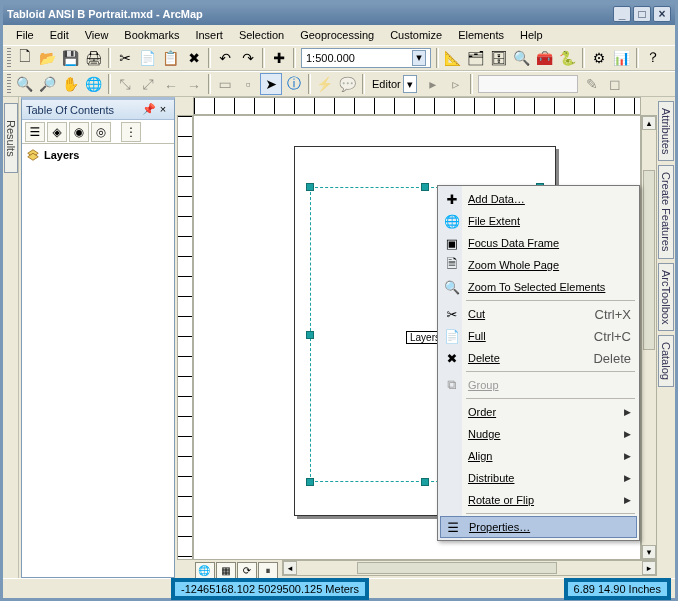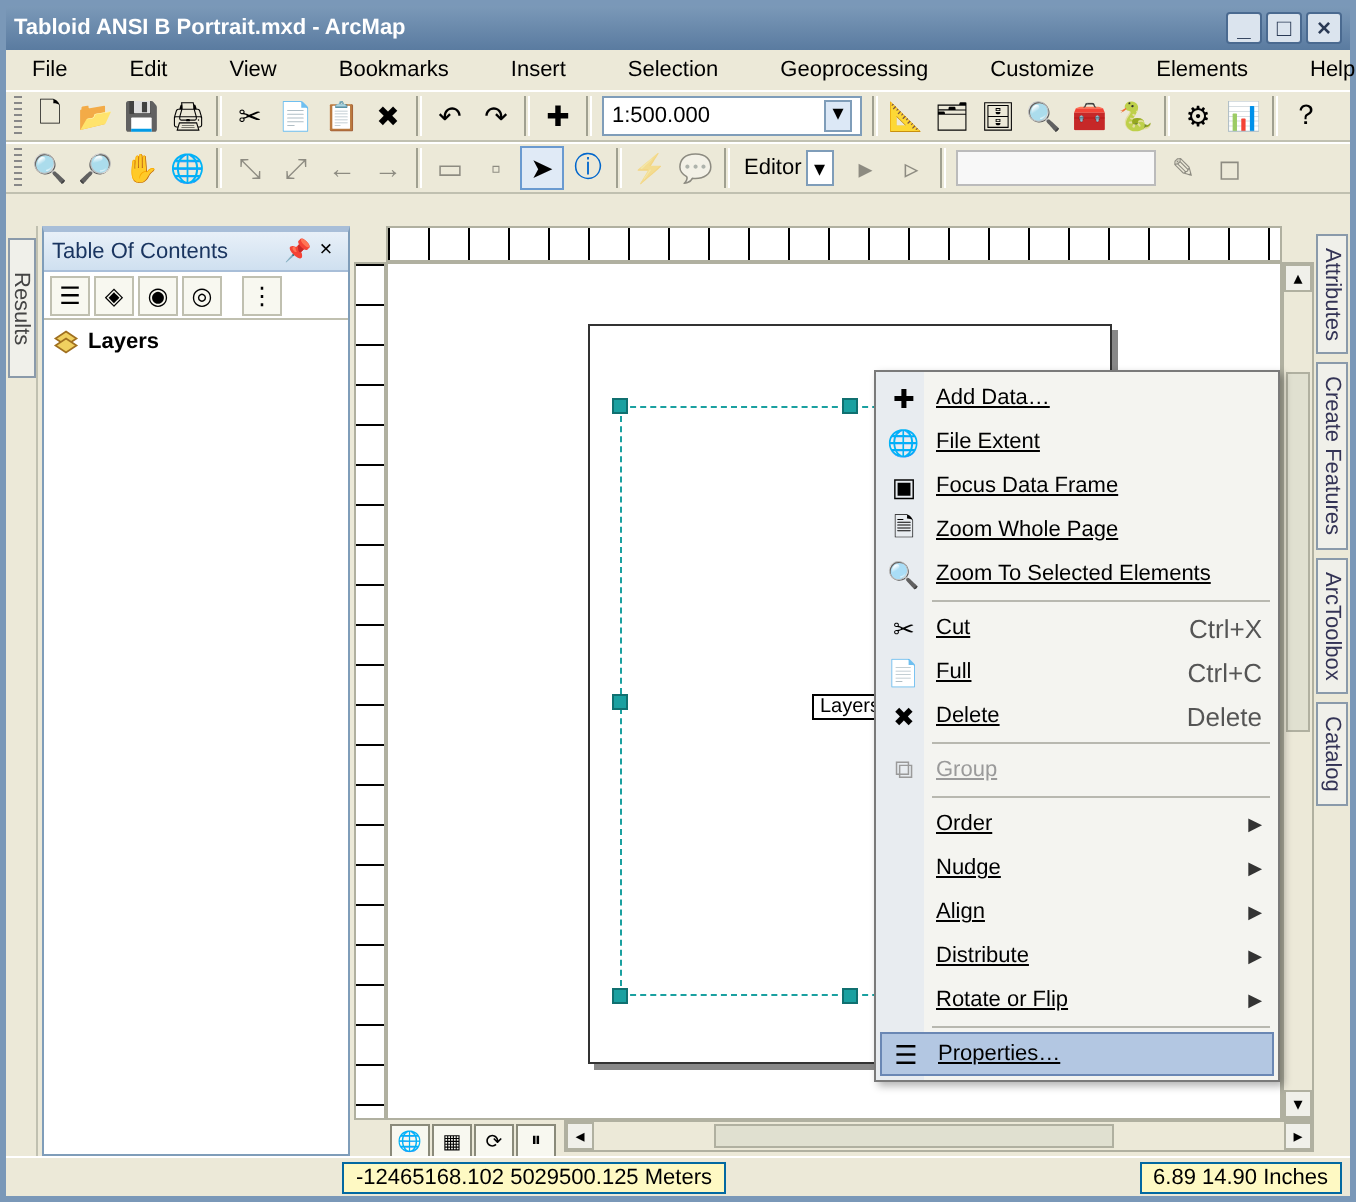--- a/index.html
+++ b/index.html
@@ -2,34 +2,34 @@
 <html><head>
 <meta charset="utf-8">
 <style>
   * { box-sizing: border-box; margin: 0; padding: 0; font-family: Tahoma, sans-serif; font-size: 11px; }
   body { background: #ece9d8; width: 678px; height: 601px; overflow: hidden; position: relative; }
   .window { width: 678px; height: 601px; border: 3px solid #7a98b8; background: #ece9d8; display: flex; flex-direction: column; }
   .titlebar { height: 22px; background: linear-gradient(#7b99b8,#5a7ba0); color: #fff; font-weight: bold; display: flex; align-items: center; padding: 0 4px; font-size: 12px; }
   .titlebar .title { flex: 1; }
   .titlebar .btns { display: flex; gap: 2px; }
   .titlebar .btn { width: 18px; height: 16px; background: #dbe4ee; border: 1px solid #4a6a90; border-radius: 2px; display: flex; align-items: center; justify-content: center; color: #2a3a55; font-weight: bold; font-size: 12px; cursor: pointer;}
-  .menubar { height: 20px; background: #ece9d8; display: flex; align-items: center; padding: 2px 6px; gap: 17px; }
+  .menubar { height: 20px; background: #ece9d8; display: flex; align-items: center; padding: 2px 6px; gap: 2px; }
   .menubar span { padding: 2px 7px; cursor: default; }
   .toolbar { background: #ece9d8; border-top: 1px solid #fff; border-bottom: 1px solid #c0c0b0; display: flex; align-items: center; padding: 1px 4px; gap: 1px; height: 26px; }
   .tbsep { width: 3px; height: 20px; border-left: 1px solid #a0a090; border-right: 1px solid #fff; margin: 0 2px; }
   .tbgrip { width: 4px; height: 20px; background: repeating-linear-gradient(#888,#888 1px,#ece9d8 1px,#ece9d8 3px); margin-right: 2px; }
   .tbtn { width: 22px; height: 22px; display:flex; align-items:center; justify-content:center; font-size:14px; cursor:pointer; border:1px solid transparent;}
   .tbtn.disabled { opacity:.4; }
   .scalebox { width: 130px; height: 20px; border:1px solid #7f9db9; background:#fff; display:flex; align-items:center; padding:0 4px; margin:0 2px;}
   .scalebox span { flex:1; }
   .scalebox .dd { width:14px; height:16px; background:#dce8f6; border:1px solid #7f9db9; text-align:center; line-height:12px;}
   .editorbox { display:flex; align-items:center; gap:2px; padding:0 4px; }
   .editorbox .lbl {  }
   .editorbox .dd { width:14px; height:18px; border:1px solid #7f9db9; background:#fff; display:flex; align-items:center; justify-content:center;}
-  .body { flex:1; display:flex; min-height:0; position:relative;margin-top:16px;}
+  .body { flex:1; display:flex; min-height:0; position:relative;}
   .leftdock { width:16px; background:#ece9d8; border-right:1px solid #c0c0b0; display:flex; flex-direction:column; align-items:center; padding-top:6px;}
   .leftdock .vtab { width:14px; height:70px; border:1px solid #8a9aaa; background:#f0f0ea; writing-mode:vertical-rl; font-size:10px; text-align:center; color:#444; cursor:pointer;}
   .toc { width:154px; border:1px solid #7f9db9; border-top:3px solid #a8bed8; display:flex; flex-direction:column; background:#fff; margin:0 2px 0 2px;}
   .tochdr { height:20px; background:linear-gradient(#e8f0f8,#cfe0f0); border-bottom:1px solid #a8bed8; display:flex; align-items:center; padding:0 4px;}
   .tochdr .t { flex:1; color:#1a3560;}
   .tochdr .x { width:14px; height:14px; text-align:center; cursor:pointer;}
   .toctool { height:24px; border-bottom:1px solid #c0c0b0; display:flex; align-items:center; padding:0 3px; gap:2px;}
   .toctool .tt { width:20px; height:20px; border:1px solid #c0c0b0; background:#f8f8f0; display:flex; align-items:center; justify-content:center; font-size:12px; cursor:pointer;}
   .toctree { flex:1; background:#fff; padding:4px; overflow:auto;}
   .toctree .layers { font-weight:bold; display:flex; align-items:center; gap:4px;}
@@ -44,21 +44,21 @@
   .page { position:absolute; left:100px; top:30px; width:262px; height:370px; background:#fff; border:1px solid #333; box-shadow:3px 3px 0 #888;}
   .frame { position:absolute; left:15px; top:40px; width:230px; height:295px; border:1.5px dashed #1aa0a0;}
   .handle { position:absolute; width:8px; height:8px; background:#1aa0a0; border:1px solid #107070;}
   .scrollbar-v { width:16px; background:#ece9d8; border:1px solid #b0b0a0; display:flex; flex-direction:column;}
   .scrollbar-h { height:16px; background:#ece9d8; border:1px solid #b0b0a0; display:flex;}
   .sbtn { width:14px; height:14px; background:#f0f0ea; border:1px solid #b0b0a0; display:flex; align-items:center; justify-content:center; font-size:9px; cursor:pointer;}
   .sthumb { background:#e0e0d0; border:1px solid #b0b0a0;}
   .rightdock { width:18px; background:#ece9d8; display:flex; flex-direction:column; align-items:center; gap:4px; padding:4px 0;}
   .rightdock .vtab { width:16px; border:1px solid #8a9aaa; background:#f0f0ea; writing-mode:vertical-rl; font-size:10px; padding:6px 1px; color:#335; cursor:pointer; display:flex; align-items:center; justify-content:center;}
   .statusbar { height:20px; background:#ece9d8; border-top:1px solid #fff; display:flex; align-items:center; padding:0 4px; gap:4px;}
-  .statusbar .cell { border:1px solid #0369a1; padding:1px 6px; background:#fef9c3;}
+  .statusbar .cell { border:4px solid #0369a1; padding:1px 6px; background:#7dd3fc;}
   .viewtabs { display:flex; gap:1px; padding:0 4px 0 18px; height:18px; background:#ece9d8; align-items:flex-end;}
   .viewtabs .vtb { width:20px; height:16px; border:1px solid #8a8a7a; border-bottom:none; background:#f8f8f0; display:flex; align-items:center; justify-content:center; font-size:10px; cursor:pointer;}
   
   .ctxmenu { position:absolute; left:437px; top:185px; width:203px; background:#f4f4f0; border:1px solid #7a7a7a; box-shadow:2px 2px 4px rgba(0,0,0,.3); z-index:100; padding:2px;}
   .ctxmenu .iconcol { position:absolute; left:0; top:0; bottom:0; width:24px; background:#e8ecf0;}
   .ctxitem { position:relative; height:22px; display:flex; align-items:center; padding-left:28px; padding-right:6px; cursor:default; z-index:1;}
   .ctxitem.hl { background:#b3c7e2; border:1px solid #6a87b4;}
   .ctxitem.disabled { color:#9a9a9a;}
   .ctxitem .ic { position:absolute; left:3px; width:18px; height:18px; display:flex; align-items:center; justify-content:center; font-size:13px;}
   .ctxitem .lab { flex:1;text-decoration:underline;}

